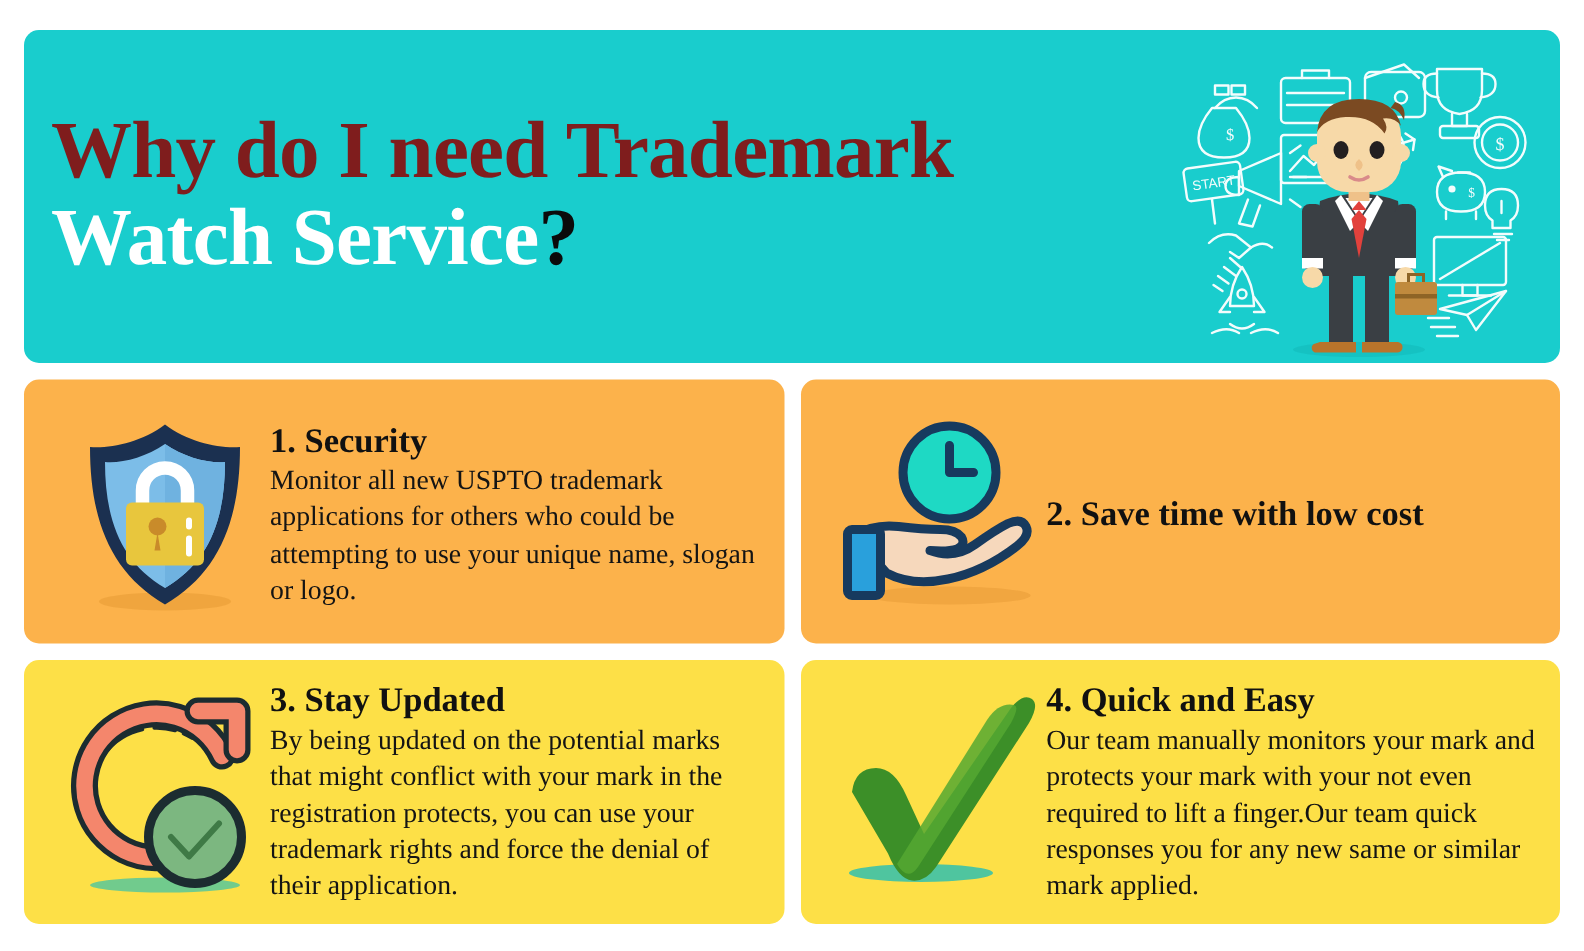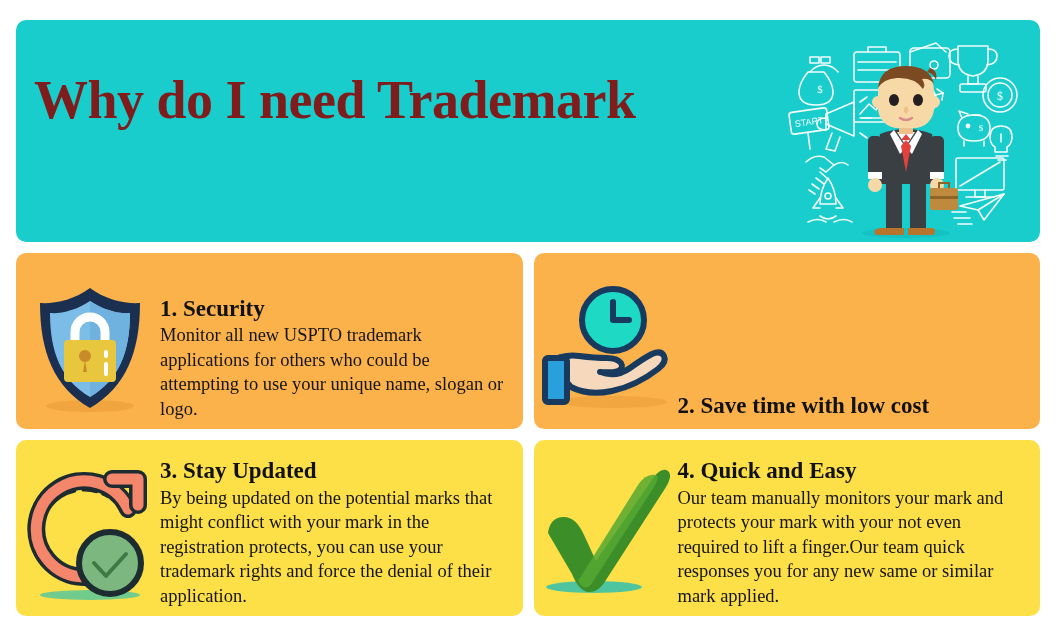--- a/index.html
+++ b/index.html
@@ -53,22 +53,22 @@
   .grid {
     flex: 1 1 auto;
     display: grid;
     grid-template-columns: 1fr 1fr;
     grid-template-rows: 1fr 1fr;
     gap: 11px;
   }
   .card {
     border-radius: 10px;
     display: flex;
-    align-items: flex-end;
-    padding: 8px 10px 8px 4px;
+    align-items: center;
+    padding: 8px 10px 8px 24px;
     overflow: hidden;
   }
   .card.orange { background: #FCB24B; }
   .card.teal   { background: #fde047; }
 
   .card-icon {
     flex: 0 0 auto;
     width: 140px; height: 150px;
     display: flex; align-items: center; justify-content: center;
     padding-top: 4px;
@@ -96,20 +96,21 @@
   .card.r2 .card-icon { padding-top: 0; }
 </style>
 </head>
 <body>
 
 <div class="page">
 
   <div class="header">
     <div class="header-title">
       <span class="title-line l1">Why do I need Trademark</span>
+      <span class="title-line l2"><span>Watch Service</span><span class="qmark">?</span></span>
     </div>
 
     <div class="header-art">
       <svg viewBox="0 0 250 212" width="250" height="212" aria-hidden="true">
         <g stroke="#ffffff" stroke-width="1.6" fill="none" stroke-linecap="round" stroke-linejoin="round" opacity="0.95">
 
           <g>
             <path d="M28 42 q6-7 14-7 q8 0 14 7"></path>
             <path d="M26 42 q-9 11-9 20 q0 13 17 13 q17 0 17-13 q0-9-9-20 z"></path>
             <text x="38" y="63" fill="#ffffff" stroke="none" font-size="11" text-anchor="middle" font-family="Liberation Serif, serif">$</text>

